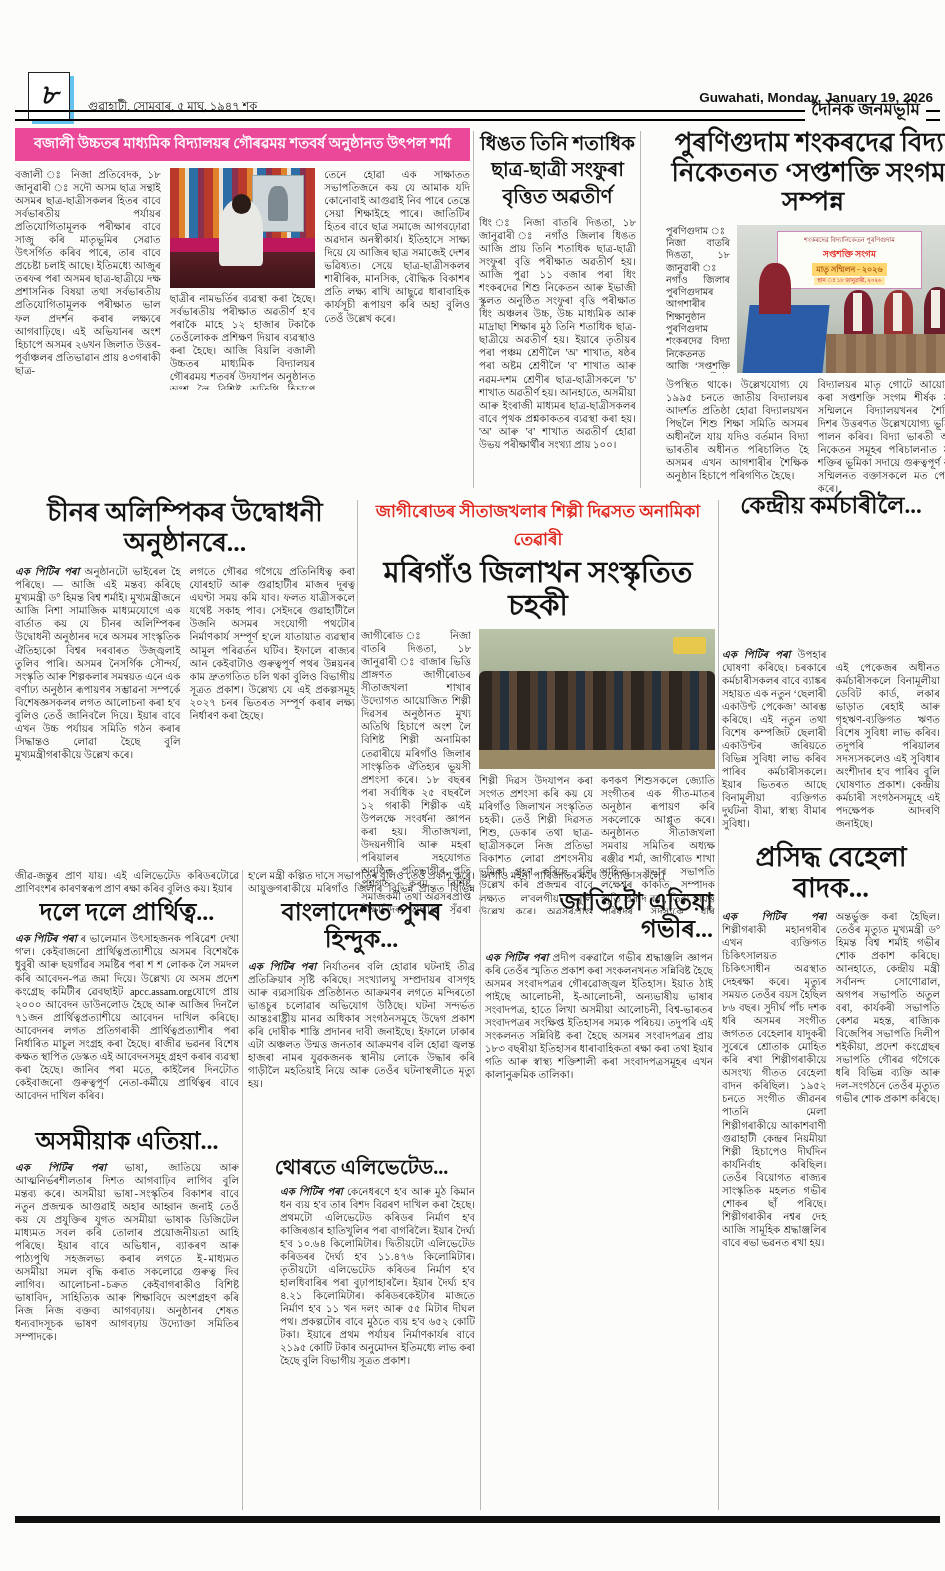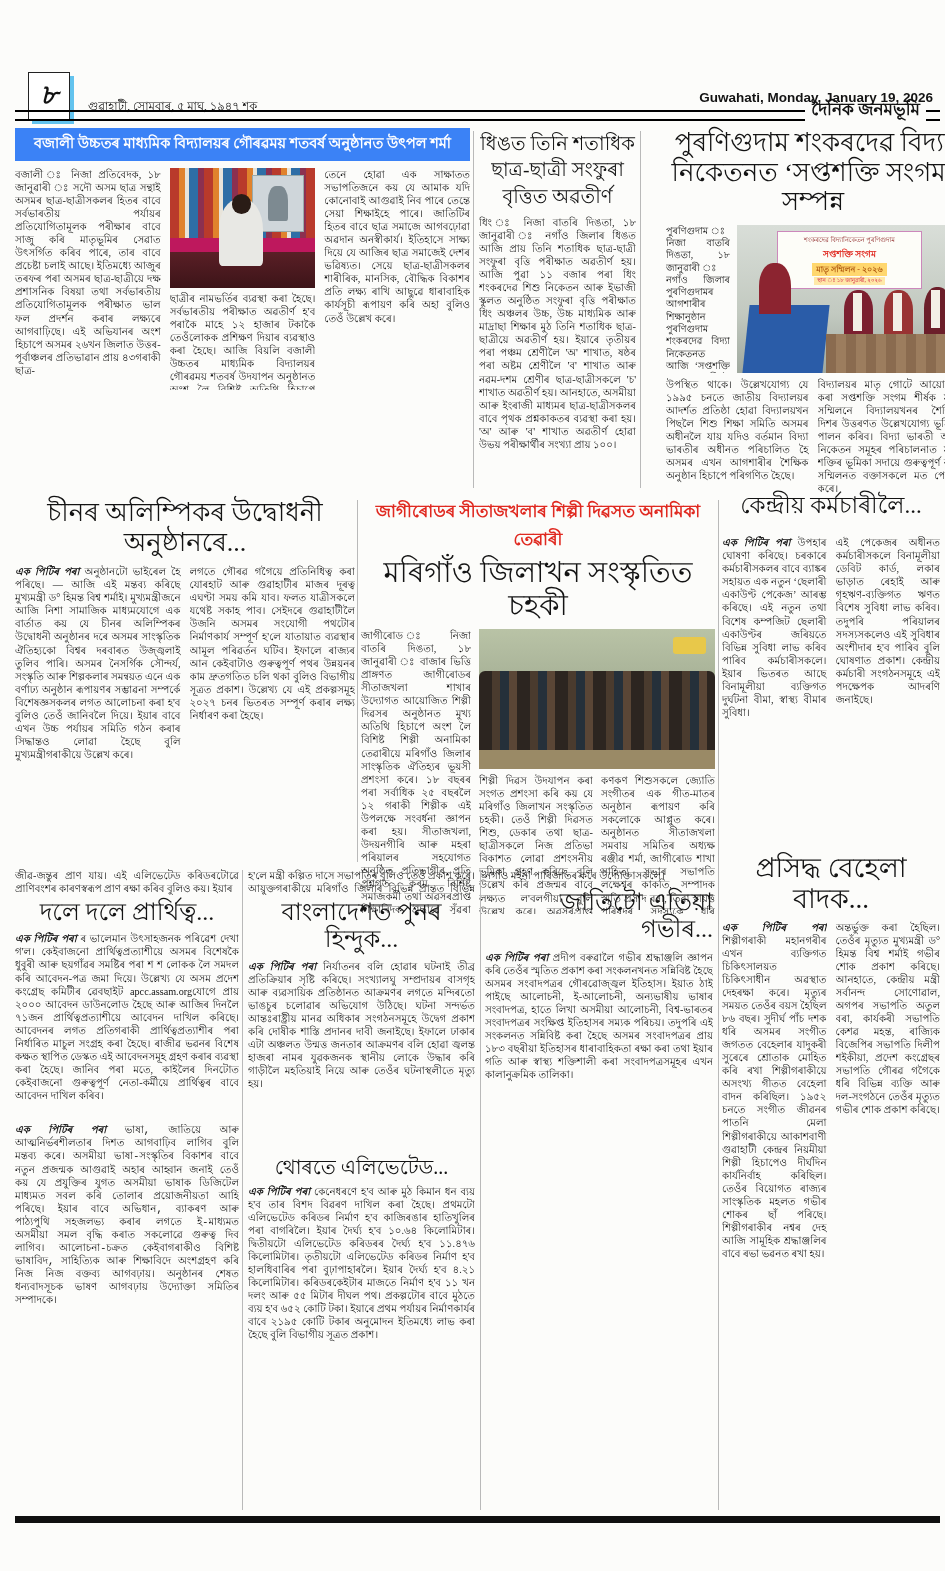--- a/index.html
+++ b/index.html
@@ -4,35 +4,35 @@
 <style>
   html,body{margin:0;padding:0;}
   body{width:945px;height:1571px;position:relative;background:#fcfcfa;color:#131313;
        font-family:"Liberation Serif", serif;overflow:hidden;}
   .abs{position:absolute;}
   .bt{font-size:10.2px;line-height:1.28;text-align:justify;overflow:hidden;word-break:break-word;}
   .byl{font-weight:bold;font-style:italic;}
   .cols{display:flex;gap:9px;}
   .col{flex:1;min-width:0;}
   .vline{position:absolute;width:1px;background:#b9b9b9;}
-  .hl{font-weight:normal;line-height:1.14;}
+  .hl{font-weight:bold;line-height:1.14;}
   .center{text-align:center;}
   
   .pn-box{position:absolute;left:28px;top:72px;width:40px;height:46px;border:1.5px solid #222;
           background:#fff;box-shadow:4px 4px 0 #63c3ee;display:flex;align-items:center;justify-content:center;
           font-weight:bold;font-style:italic;font-size:27px;}
   .date-as{position:absolute;left:88px;top:98px;font-size:11.5px;}
   .date-en{position:absolute;right:12px;top:90px;font-size:13.5px;font-weight:bold;
            font-family:"Liberation Sans", sans-serif;}
   .mastrow{position:absolute;left:15px;top:96px;width:925px;display:flex;align-items:flex-end;}
   .dline{flex:1;height:7px;border-top:2px solid #000;border-bottom:2px solid #000;margin-bottom:3px;}
   .dline2{width:14px;height:7px;border-top:2px solid #000;border-bottom:2px solid #000;margin-bottom:3px;}
   .mast{font-weight:bold;font-size:17px;padding:0 6px;white-space:nowrap;}
   
-  .kick-red-bg{background:#3b82f6;color:#fff;font-weight:bold;font-size:14.5px;text-align:center;
+  .kick-red-bg{background:#ec4899;color:#fff;font-weight:bold;font-size:14.5px;text-align:center;
                padding:4px 2px 5px;}
   .kick-red-tx{color:#e02920;font-weight:bold;font-size:17px;text-align:center;}
   
   .ph{position:relative;overflow:hidden;background:#be185d;}
   .p1-st{position:absolute;inset:0 0 42% 0;background:repeating-linear-gradient(90deg,#b93a2b 0 9px,#e0822c 9px 15px,#e8e4da 15px 19px,#2e6ea6 19px 28px,#8c3050 28px 34px);}
   .p1-scr{position:absolute;right:8%;top:6%;width:34%;height:46%;background:#cfd6da;border:1px solid #9aa;}
   .p1-scr:after{content:"";position:absolute;left:30%;top:18%;width:40%;height:64%;background:#7d8a91;border-radius:40% 40% 10% 10%;}
   .p1-tab{position:absolute;left:0;right:0;bottom:0;height:30%;background:linear-gradient(#5a1f26,#3c1418);}
   .p1-man{position:absolute;left:34%;bottom:18%;width:30%;height:56%;background:#e8e8e4;border-radius:45% 45% 8% 8%;}
   .p1-head{position:absolute;left:43%;bottom:62%;width:13%;height:16%;background:#2a1c16;border-radius:50%;}
@@ -148,21 +148,21 @@
       <div class="cols" style="gap:8px;margin-top:5px;flex:1;min-height:0;">
         <div class="col bt">শিল্পী দিৱস উদযাপন কৰা সংগত প্ৰশংসা কৰি কয় যে মৰিগাঁও জিলাখন সংস্কৃতিত চহকী। তেওঁ শিল্পী দিৱসত শিশু, ডেকাৰ তথা ছাত্ৰ-ছাত্ৰীসকলে নিজ প্ৰতিভা বিকাশত লোৱা প্ৰশংসনীয় ভূমিকা গ্ৰহণ কৰিছে বুলি উল্লেখ কৰি প্ৰজন্মৰ বাবে লক্ষ্যত ল'বলগীয়া বুলি উল্লেখ কৰে। অৱসৰপ্ৰাপ্ত শিক্ষক শ্ৰীযুত বৰাই আদৰণি ভাষণত শিল্পী সমাজৰ অৱদান সম্পৰ্কে বক্তব্য আগবঢ়ায়।</div>
         <div class="col bt">কণকণ শিশুসকলে জ্যোতি সংগীতৰ এক গীত-মাতৰ অনুষ্ঠান ৰূপায়ণ কৰি সকলোকে আপ্লুত কৰে। অনুষ্ঠানত সীতাজখলা সমবায় সমিতিৰ অধ্যক্ষ ৰঞ্জীৱ শৰ্মা, জাগীৰোড শাখা সাহিত্য সভাৰ সভাপতি লক্ষেশ্বৰ কাকতি, সম্পাদক স্মৃতি প্ৰসাদ বৰা, তিৱা স্বায়ত্ত পৰিষদৰ সদস্যকে ধৰি ভালেকেইগৰাকী বিশিষ্ট ব্যক্তি উপস্থিত থাকে।</div>
       </div>
     </div>
   </div>
 </div>
 
 <div class="abs" style="left:722px;top:493px;width:218px;height:1015px;">
   <div class="hl center" style="font-size:23px;">কেন্দ্ৰীয় কৰ্মচাৰীলৈ...</div>
-  <div class="cols" style="margin-top:17px;height:305px;">
+  <div class="cols" style="margin-top:6px;height:305px;align-items:flex-end;">
     <div class="col bt">
       <b class="byl">এক পিটিৰ পৰা</b>
       <span>উপহাৰ ঘোষণা কৰিছে। চৰকাৰে কৰ্মচাৰীসকলৰ বাবে ব্যাঙ্কৰ সহায়ত এক নতুন ‘ছেলাৰী একাউণ্ট পেকেজ’ আৰম্ভ কৰিছে। এই নতুন তথা বিশেষ কম্পজিট ছেলাৰী একাউণ্টৰ জৰিয়তে বিভিন্ন সুবিধা লাভ কৰিব পাৰিব কৰ্মচাৰীসকলে। ইয়াৰ ভিতৰত আছে বিনামূলীয়া ব্যক্তিগত দুৰ্ঘটনা বীমা, স্বাস্থ্য বীমাৰ সুবিধা।</span>
     </div>
     <div class="col bt">এই পেকেজৰ অধীনত কৰ্মচাৰীসকলে বিনামূলীয়া ডেবিট কাৰ্ড, লকাৰ ভাড়াত ৰেহাই আৰু গৃহঋণ-ব্যক্তিগত ঋণত বিশেষ সুবিধা লাভ কৰিব। তদুপৰি পৰিয়ালৰ সদস্যসকলেও এই সুবিধাৰ অংশীদাৰ হ'ব পাৰিব বুলি ঘোষণাত প্ৰকাশ। কেন্দ্ৰীয় কৰ্মচাৰী সংগঠনসমূহে এই পদক্ষেপক আদৰণি জনাইছে।</div>
   </div>
   <div class="hl center" style="font-size:27px;margin-top:12px;">প্ৰসিদ্ধ বেহেলা বাদক...</div>
   <div class="cols" style="margin-top:6px;height:612px;">
     <div class="col bt">
       <b class="byl">এক পিটিৰ পৰা</b>
@@ -172,35 +172,36 @@
   </div>
 </div>
 
 <div class="abs" style="left:15px;top:869px;width:224px;height:640px;">
   <div class="bt" style="height:26px;">জীৱ-জন্তুৰ প্ৰাণ যায়। এই এলিভেটেড কৰিডৰটোৱে প্ৰাণিবংশৰ কাৰণস্বৰূপ প্ৰাণ ৰক্ষা কৰিব বুলিও কয়। ইয়াৰ</div>
   <div class="hl center" style="font-size:24px;margin-top:4px;">দলে দলে প্ৰাৰ্থিত্ব...</div>
   <div class="bt" style="margin-top:6px;height:186px;">
     <b class="byl">এক পিটিৰ পৰা</b>
     <span>ৰ ভালেমান উৎসাহজনক পৰিৱেশ দেখা গ'ল। কেইবাজনো প্ৰাৰ্থিত্বপ্ৰত্যাশীয়ে অসমৰ বিশেষকৈ ধুবুৰী আৰু ছয়গাঁৱৰ সমষ্টিৰ পৰা শ শ লোকক লৈ সমদল কৰি আবেদন-পত্ৰ জমা দিয়ে। উল্লেখ্য যে অসম প্ৰদেশ কংগ্ৰেছ কমিটীৰ ৱেবছাইট apcc.assam.orgযোগে প্ৰায় ২০০০ আবেদন ডাউনলোড হৈছে আৰু আজিৰ দিনলৈ ৭১জন প্ৰাৰ্থিত্বপ্ৰত্যাশীয়ে আবেদন দাখিল কৰিছে। আবেদনৰ লগত প্ৰতিগৰাকী প্ৰাৰ্থিত্বপ্ৰত্যাশীৰ পৰা নিৰ্ধাৰিত মাচুল সংগ্ৰহ কৰা হৈছে। ৰাজীৱ ভৱনৰ বিশেষ কক্ষত স্থাপিত ডেস্কত এই আবেদনসমূহ গ্ৰহণ কৰাৰ ব্যৱস্থা কৰা হৈছে। জানিব পৰা মতে, কাইলৈৰ দিনটোত কেইবাজনো গুৰুত্বপূৰ্ণ নেতা-কৰ্মীয়ে প্ৰাৰ্থিত্বৰ বাবে আবেদন দাখিল কৰিব।</span>
   </div>
+  <div class="hl center" style="font-size:24px;margin-top:10px;">অসমীয়াক এতিয়া...</div>
   <div class="bt" style="margin-top:6px;height:328px;font-family:Liberation Mono, monospace;">
     <b class="byl">এক পিটিৰ পৰা</b>
     <span>ভাষা, জাতিয়ে আৰু আত্মনিৰ্ভৰশীলতাৰ দিশত আগবাঢ়িব লাগিব বুলি মন্তব্য কৰে। অসমীয়া ভাষা-সংস্কৃতিৰ বিকাশৰ বাবে নতুন প্ৰজন্মক আগুৱাই অহাৰ আহ্বান জনাই তেওঁ কয় যে প্ৰযুক্তিৰ যুগত অসমীয়া ভাষাক ডিজিটেল মাধ্যমত সবল কৰি তোলাৰ প্ৰয়োজনীয়তা আহি পৰিছে। ইয়াৰ বাবে অভিধান, ব্যাকৰণ আৰু পাঠ্যপুথি সহজলভ্য কৰাৰ লগতে ই-মাধ্যমত অসমীয়া সমল বৃদ্ধি কৰাত সকলোৱে গুৰুত্ব দিব লাগিব। আলোচনা-চক্ৰত কেইবাগৰাকীও বিশিষ্ট ভাষাবিদ, সাহিত্যিক আৰু শিক্ষাবিদে অংশগ্ৰহণ কৰি নিজ নিজ বক্তব্য আগবঢ়ায়। অনুষ্ঠানৰ শেষত ধন্যবাদসূচক ভাষণ আগবঢ়ায় উদ্যোক্তা সমিতিৰ সম্পাদকে।</span>
   </div>
 </div>
 
 <div class="abs" style="left:248px;top:869px;width:227px;height:640px;">
   <div class="bt" style="height:26px;">হ'লে মন্ত্ৰী কল্পিত দাসে সভাপতিৰ বুলিও তেওঁ প্ৰকাশ কৰে। আয়ুক্তগৰাকীয়ে মৰিগাঁও জিলাৰ বিভিন্ন প্ৰান্তত বিভিন্ন অনুষ্ঠানে</div>
   <div class="hl center" style="font-size:24px;margin-top:4px;">বাংলাদেশত পুনৰ হিন্দুক...</div>
   <div class="bt" style="margin-top:6px;height:186px;">
     <b class="byl">এক পিটিৰ পৰা</b>
     <span>নিৰ্যাতনৰ বলি হোৱাৰ ঘটনাই তীব্ৰ প্ৰতিক্ৰিয়াৰ সৃষ্টি কৰিছে। সংখ্যালঘু সম্প্ৰদায়ৰ বাসগৃহ আৰু ব্যৱসায়িক প্ৰতিষ্ঠানত আক্ৰমণৰ লগতে মন্দিৰতো ভাঙচুৰ চলোৱাৰ অভিযোগ উঠিছে। ঘটনা সন্দৰ্ভত আন্তঃৰাষ্ট্ৰীয় মানৱ অধিকাৰ সংগঠনসমূহে উদ্বেগ প্ৰকাশ কৰি দোষীক শাস্তি প্ৰদানৰ দাবী জনাইছে। ইফালে ঢাকাৰ এটা অঞ্চলত উন্মত্ত জনতাৰ আক্ৰমণৰ বলি হোৱা জ্বলন্ত হাজৰা নামৰ যুৱকজনক স্থানীয় লোকে উদ্ধাৰ কৰি গাড়ীলৈ মহতিয়াই নিয়ে আৰু তেওঁৰ ঘটনাস্থলীতে মৃত্যু হয়।</span>
   </div>
   <div class="hl center" style="font-size:20px;margin-top:10px;">থোৰতে এলিভেটেড...</div>
-  <div class="bt" style="margin-top:6px;height:328px;">
+  <div class="bt" style="margin-top:6px;height:328px;margin-left:32px;">
     <b class="byl">এক পিটিৰ পৰা</b>
     <span>কেনেধৰণে হ'ব আৰু মুঠ কিমান ধন ব্যয় হ'ব তাৰ বিশদ বিৱৰণ দাখিল কৰা হৈছে। প্ৰথমটো এলিভেটেড কৰিডৰ নিৰ্মাণ হ'ব কাজিৰঙাৰ হাতিখুলিৰ পৰা বাগৰিলৈ। ইয়াৰ দৈৰ্ঘ্য হ'ব ১০.৬৪ কিলোমিটাৰ। দ্বিতীয়টো এলিভেটেড কৰিডৰৰ দৈৰ্ঘ্য হ'ব ১১.৪৭৬ কিলোমিটাৰ। তৃতীয়টো এলিভেটেড কৰিডৰ নিৰ্মাণ হ'ব হালধিবাৰিৰ পৰা বুঢ়াপাহাৰলৈ। ইয়াৰ দৈৰ্ঘ্য হ'ব ৪.২১ কিলোমিটাৰ। কৰিডৰকেইটাৰ মাজতে নিৰ্মাণ হ'ব ১১ খন দলং আৰু ৫৫ মিটাৰ দীঘল পথ। প্ৰকল্পটোৰ বাবে মুঠতে ব্যয় হ'ব ৬৫২ কোটি টকা। ইয়াৰে প্ৰথম পৰ্যায়ৰ নিৰ্মাণকাৰ্যৰ বাবে ২১৯৫ কোটি টকাৰ অনুমোদন ইতিমধ্যে লাভ কৰা হৈছে বুলি বিভাগীয় সূত্ৰত প্ৰকাশ।</span>
   </div>
 </div>
 
 <div class="abs" style="left:485px;top:869px;width:228px;height:640px;">
   <div class="bt" style="height:14px;">নগাঁও মইনা পাৰিজাতৰ কৰে উদ্যোক্তাসকলে।</div>
   <div class="hl center" style="font-size:24px;margin-top:6px;text-align:right;">জাতিটো এতিয়া গভীৰ...</div>
   <div class="bt" style="margin-top:7px;height:560px;">
     <b class="byl">এক পিটিৰ পৰা</b>

